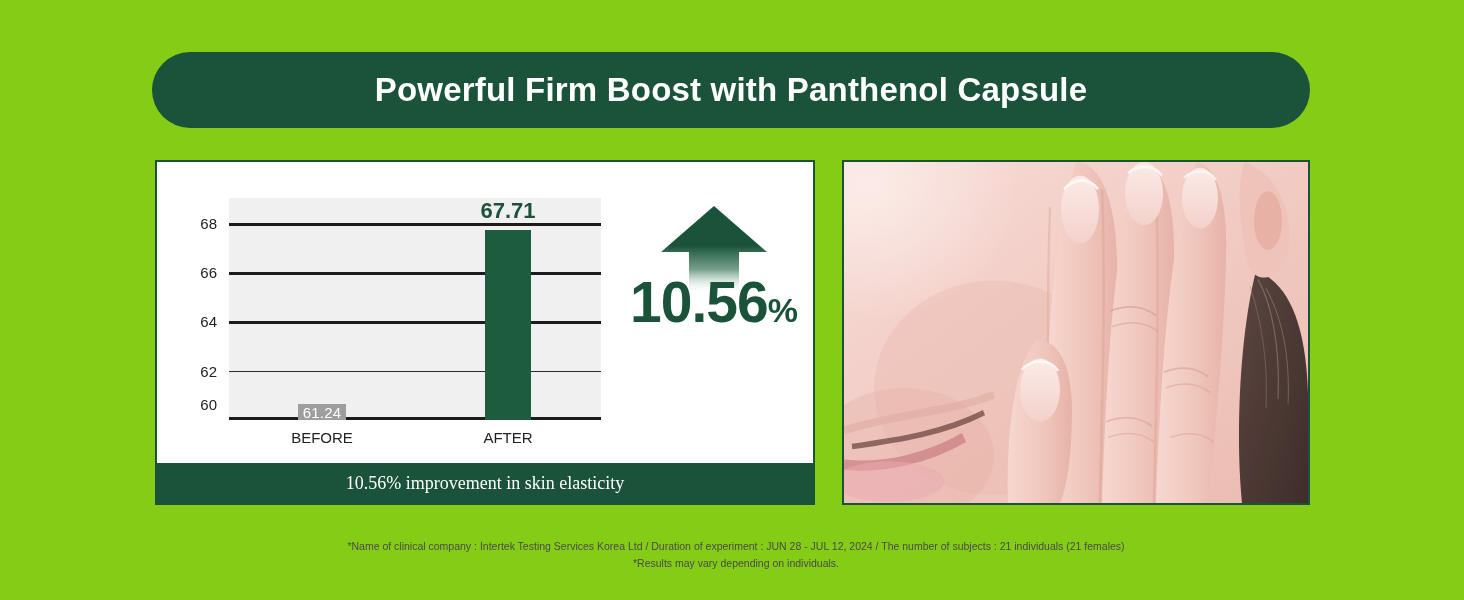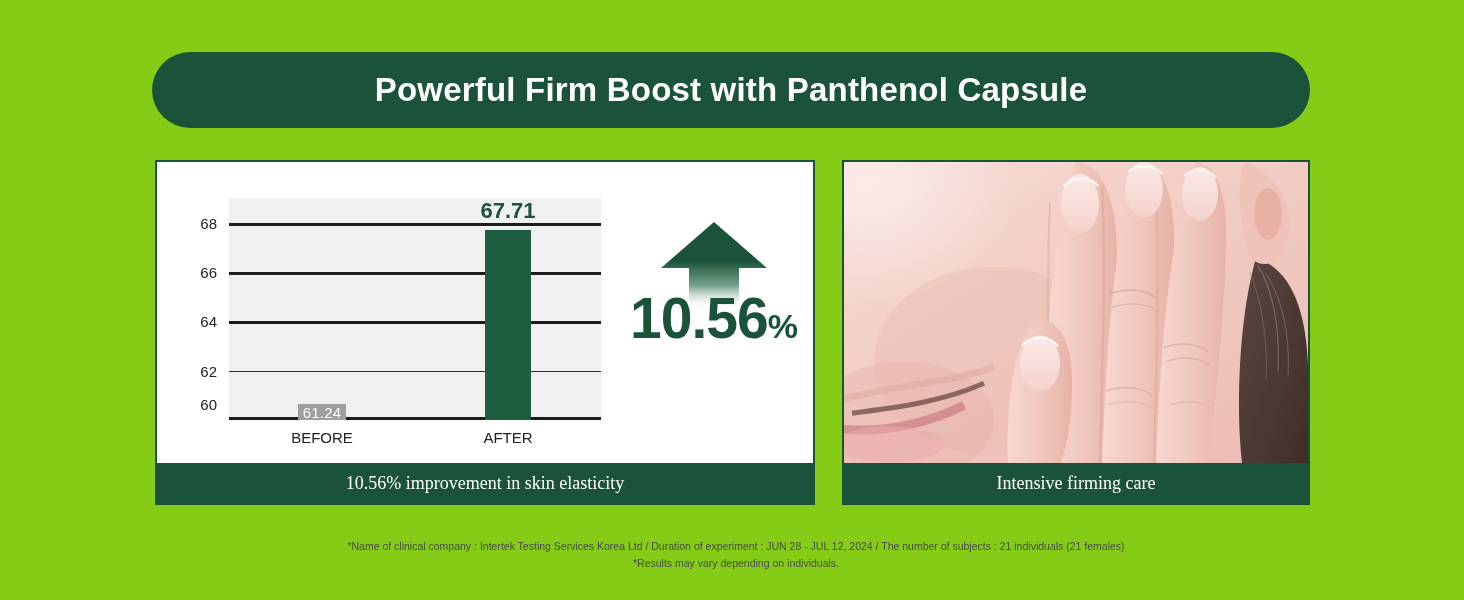--- a/index.html
+++ b/index.html
@@ -136,21 +136,21 @@
     transform: translateX(-50%);
     font-size: 15px;
     color: #222222;
     white-space: nowrap;
   }
 
   
   .callout {
     position: absolute;
     left: 462px;
-    top: 56px;
+    top: 40px;
     width: 190px;
     text-align: center;
   }
   .callout-arrow {
     width: 110px;
     height: 92px;
     margin: 0 auto 2px;
     display: block;
   }
   .callout-value {
@@ -354,23 +354,20 @@
         <path d="M268 146 C 286 140, 302 142, 314 150" stroke="#d09a8d" stroke-width="1.4" fill="none" opacity="0.55"></path>
         <path d="M320 186 C 338 180, 352 182, 364 190" stroke="#d09a8d" stroke-width="1.6" fill="none" opacity="0.6"></path>
         <path d="M322 200 C 340 194, 354 196, 366 204" stroke="#d09a8d" stroke-width="1.4" fill="none" opacity="0.5"></path>
         <path d="M262 230 C 280 224, 296 226, 308 234" stroke="#d09a8d" stroke-width="1.5" fill="none" opacity="0.55"></path>
         <path d="M264 244 C 282 238, 298 240, 310 248" stroke="#d09a8d" stroke-width="1.3" fill="none" opacity="0.45"></path>
         <path d="M326 244 C 344 238, 358 240, 370 248" stroke="#d09a8d" stroke-width="1.3" fill="none" opacity="0.45"></path>
 
         <rect x="0" y="0" width="464" height="302" fill="#f4d2cb" opacity="0.10"></rect>
       </svg>
     </div>
-    <div class="caption-bar">
-      <div class="caption-text">Intensive firming care</div>
-    </div>
   </div>
 
   <div class="footnotes">
     <div class="footnote-line">*Name of clinical company : Intertek Testing Services Korea Ltd / Duration of experiment : JUN 28 - JUL 12, 2024  / The number of  subjects : 21 individuals (21 females)</div>
     <div class="footnote-line">*Results may vary depending on individuals.</div>
   </div>
 
 </div>
 
 </body></html>

